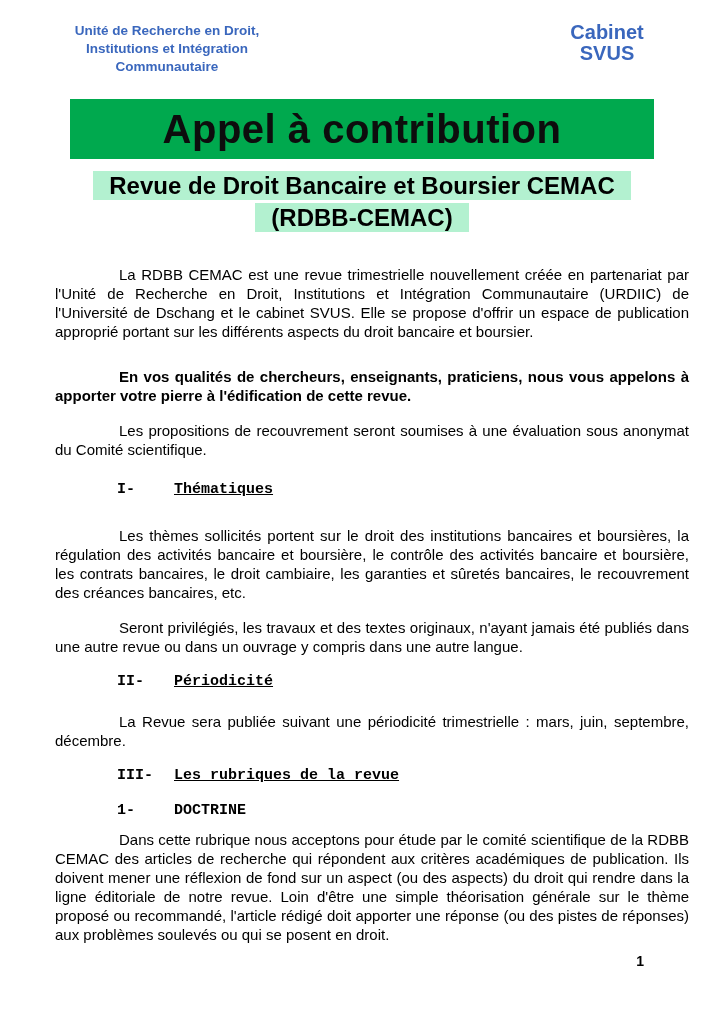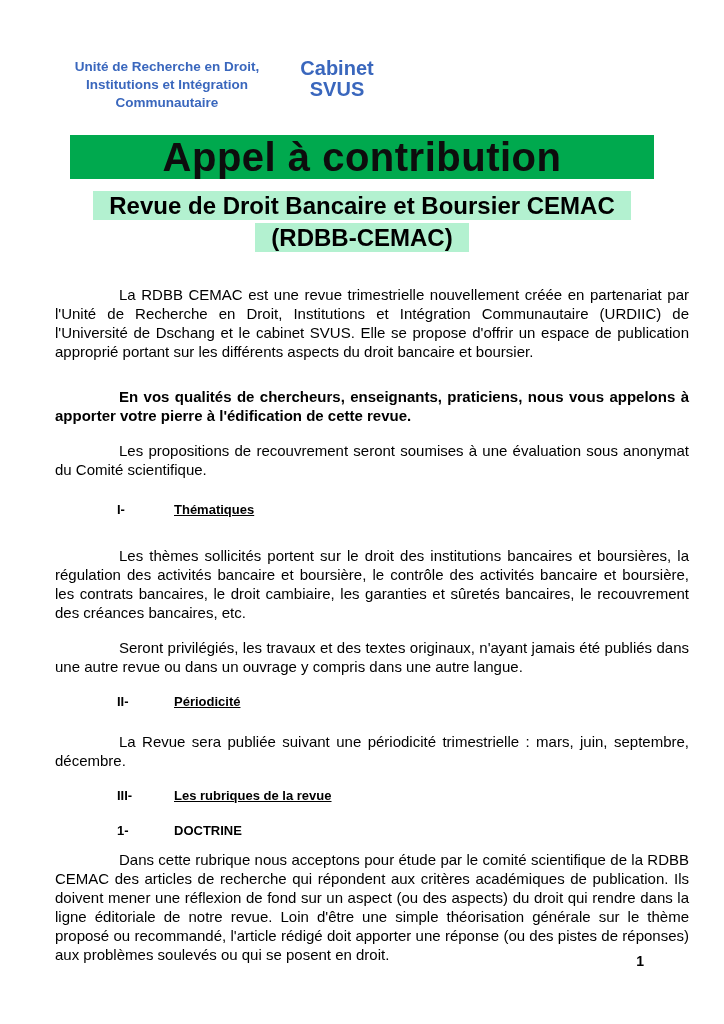--- a/index.html
+++ b/index.html
@@ -7,39 +7,39 @@
     position:relative;
     width:724px;height:1024px;
     margin:0 auto;
     background:#ffffff;
     font-family:"Liberation Sans","DejaVu Sans",sans-serif;
     color:#000;
     overflow:hidden;
   }
   
   .hdr{
-    display:flex;
-    padding:58px 40px 0 40px;
+    display:flex;justify-content:space-between;
+    padding:22px 40px 0 40px;
   }
   .org{
     width:230px;margin-left:12px;
     text-align:center;
     color:#3a67bd;font-weight:bold;
     font-size:13.5px;line-height:18px;
   }
   .cabinet{
     width:110px;margin-right:22px;
     text-align:center;
     color:#3a67bd;font-weight:bold;
     font-size:20px;line-height:21px;
   }
   
   .banner{
     margin:23px 70px 0 70px;
-    height:44px;
+    height:60px;
     background:#00a94e;
     display:flex;align-items:center;justify-content:center;
   }
   .banner .t{
     font-size:40px;font-weight:bold;color:#0d0d0d;
     letter-spacing:0.5px;
   }
   
   .subtitle{
     margin-top:11px;
@@ -56,23 +56,24 @@
   }
   .para{
     margin:0 0 16px 0;
     font-size:15px;line-height:19px;
     text-align:justify;
     text-indent:64px;
   }
   .para.first{margin-top:31px;}
   .para.bold{font-weight:bold;margin-top:26px;}
   .heading{
-    font-size:13px;line-height:19px;font-weight:bold;
+    font-size:15px;line-height:19px;font-weight:bold;
     padding-left:62px;
     margin:21px 0 27px 0;
+    font-family:Liberation Mono, monospace;
   }
   .heading .num{display:inline-block;width:57px;}
   .heading .lbl.u{text-decoration:underline;}
   .heading.tight{margin:5px 0 21px 0;}
   .heading.h3{margin:9px 0 16px 0;}
   .heading.h4{margin:0 0 10px 0;}
   .footer{
     position:absolute;
     right:80px;bottom:55px;
     font-size:14px;font-weight:bold;

